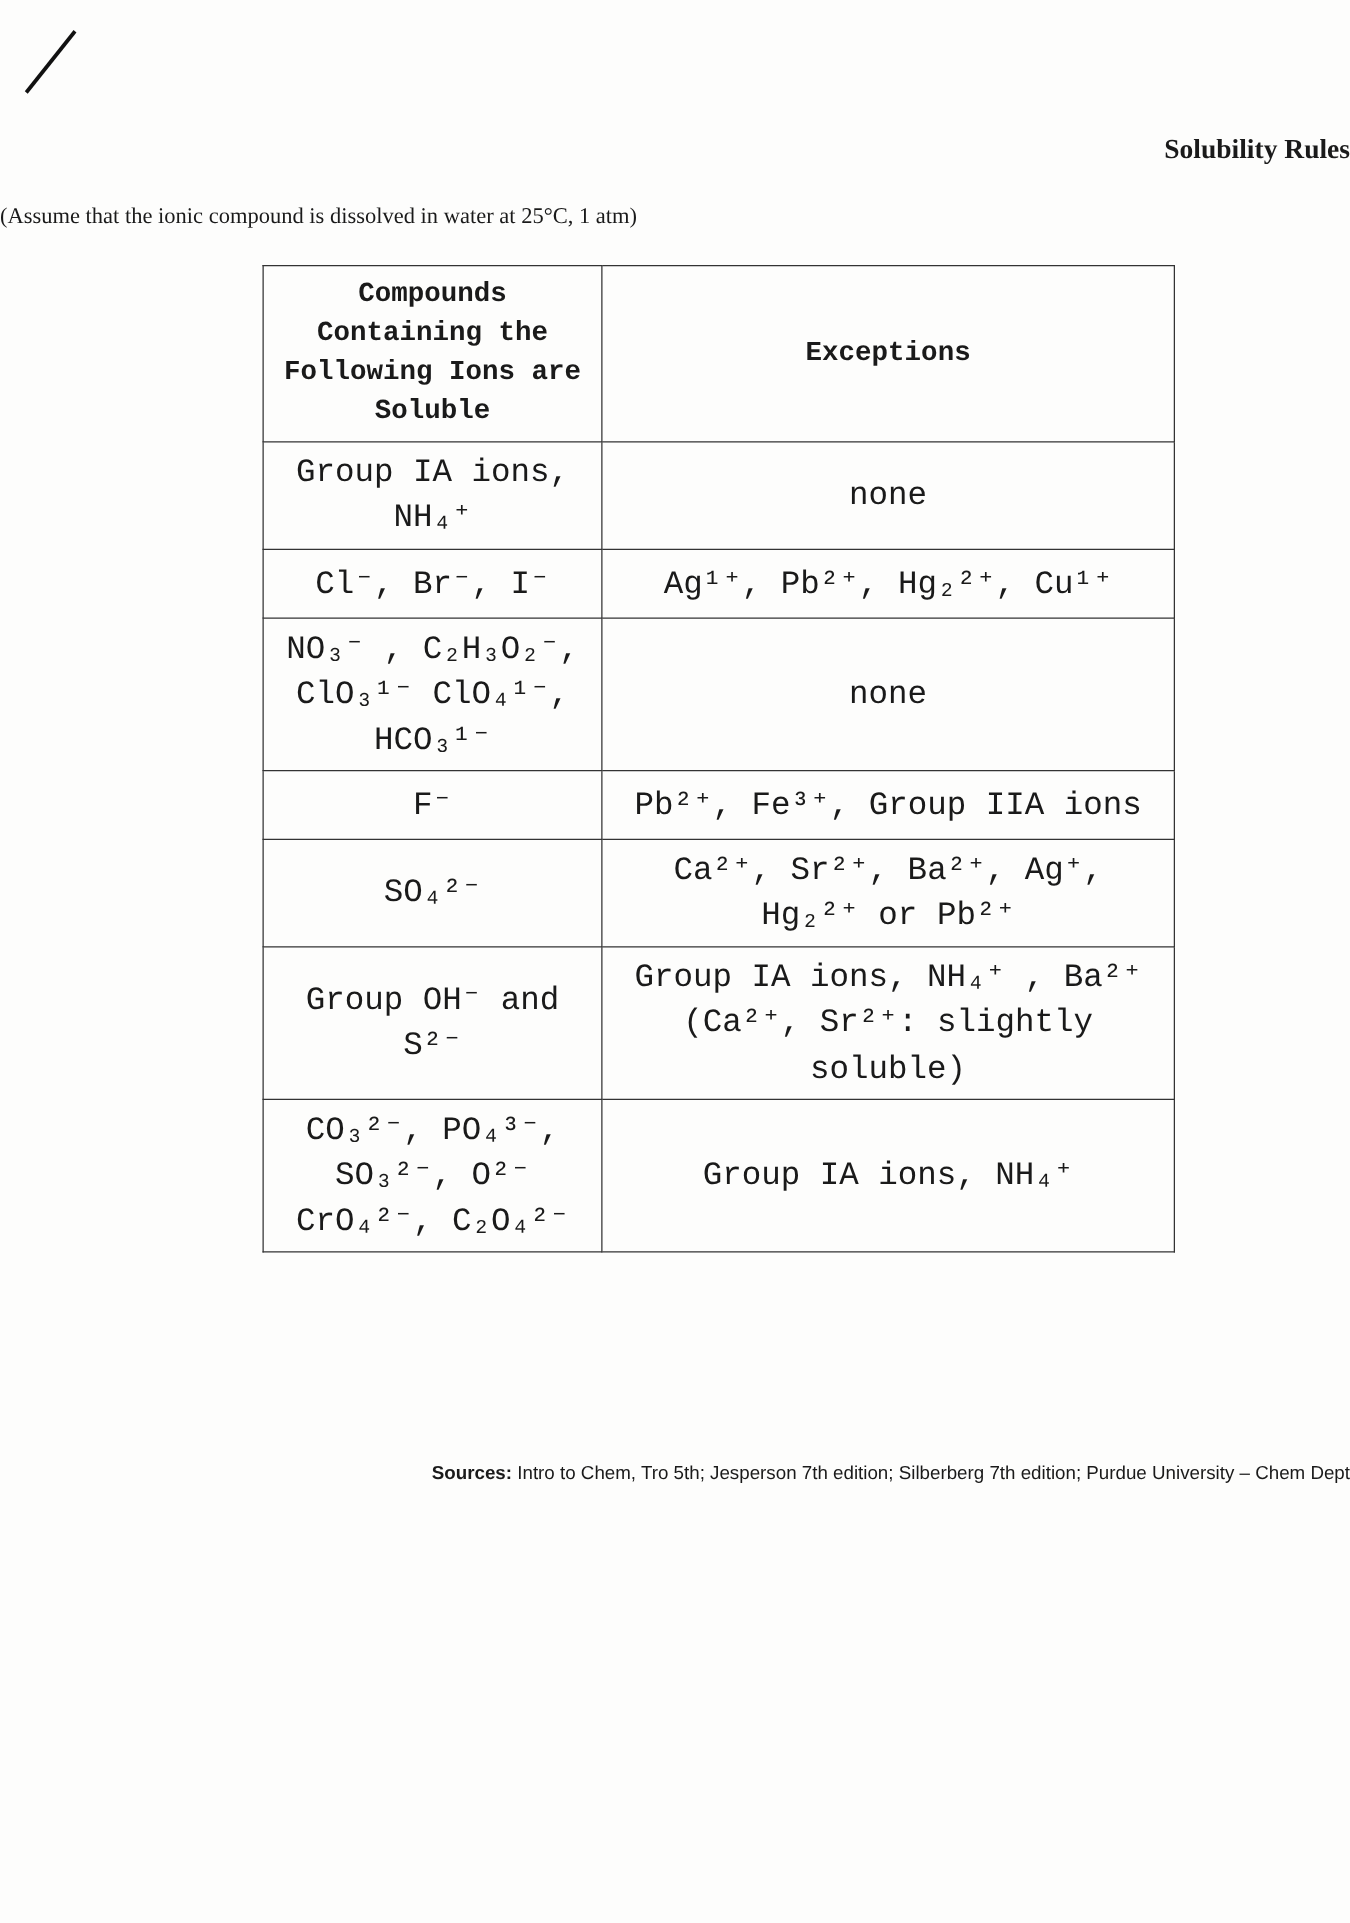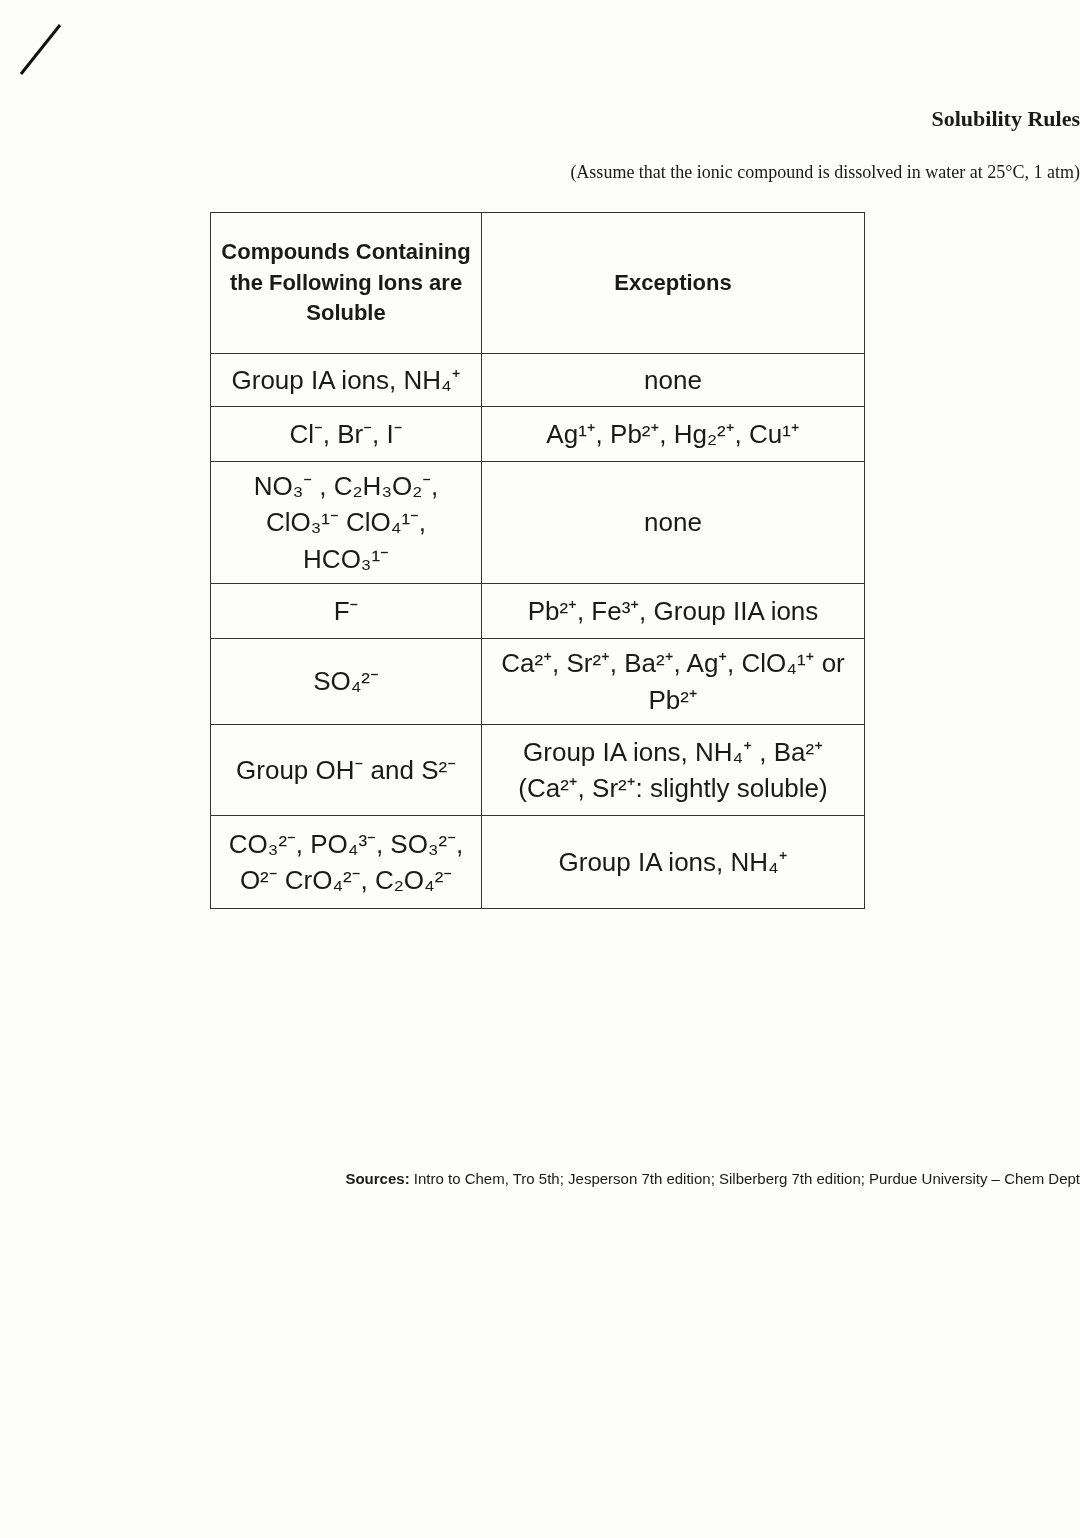--- a/index.html
+++ b/index.html
@@ -1,20 +1,20 @@
 <!DOCTYPE html>
 <html><head>
 <meta charset="utf-8">
 <style>
   html, body { margin:0; padding:0; }
   body { width:1080px; height:1538px; background:#fdfdfc; position:relative; overflow:hidden; font-family:"Liberation Serif", serif; color:#1a1a1a; }
   .mark { position:absolute; left:18px; top:22px; width:50px; height:56px; }
   .title { position:absolute; top:106px; left:0; width:1080px; text-align:right; font-weight:bold; font-size:22px; }
-  .subtitle { position:absolute; top:162px; left:0; width:1080px; text-align:right; font-size:18px; }
-  table { position:absolute; left:210px; top:212px; width:655px; border-collapse:collapse; font-family:Liberation Sans, sans-serif; }
+  .subtitle { position:absolute; top:162px; left:0; width:1080px; text-align:left; font-size:18px; }
+  table { position:absolute; left:210px; top:212px; width:730px; border-collapse:collapse; font-family:Liberation Mono, monospace; }
   td { border:1.5px solid #333; text-align:center; vertical-align:middle; font-size:26px; padding:6px 10px; line-height:1.4; }
   td.left { width:250px; }
   .hdr td { font-weight:bold; font-size:22px; }
   .sources { position:absolute; top:1170px; left:0; width:1080px; text-align:right; font-family:"Liberation Sans", sans-serif; font-size:15px; }
 </style>
 </head>
 <body>
 
 <svg class="mark" viewBox="0 0 50 56">
     <line x1="42" y1="3" x2="3" y2="52" stroke="#111" stroke-width="3"></line>
@@ -40,21 +40,21 @@
   <tr>
         <td class="left" style="height:62px">NO₃⁻ , C₂H₃O₂⁻, ClO₃¹⁻ ClO₄¹⁻, HCO₃¹⁻</td>
         <td>none</td>
       </tr>
   <tr>
         <td class="left" style="height:42px">F⁻</td>
         <td>Pb²⁺, Fe³⁺, Group IIA ions</td>
       </tr>
   <tr>
         <td class="left" style="height:42px">SO₄²⁻</td>
-        <td>Ca²⁺, Sr²⁺, Ba²⁺, Ag⁺, ClO₄¹⁺ or Pb²⁺</td>
+        <td>Ca²⁺, Sr²⁺, Ba²⁺, Ag⁺, Hg₂²⁺ or Pb²⁺</td>
       </tr>
   <tr>
         <td class="left" style="height:78px">Group OH⁻ and S²⁻</td>
         <td>Group IA ions, NH₄⁺ , Ba²⁺ (Ca²⁺, Sr²⁺: slightly soluble)</td>
       </tr>
   <tr>
         <td class="left" style="height:80px">CO₃²⁻, PO₄³⁻, SO₃²⁻, O²⁻ CrO₄²⁻, C₂O₄²⁻</td>
         <td>Group IA ions, NH₄⁺</td>
       </tr>
 </tbody>

